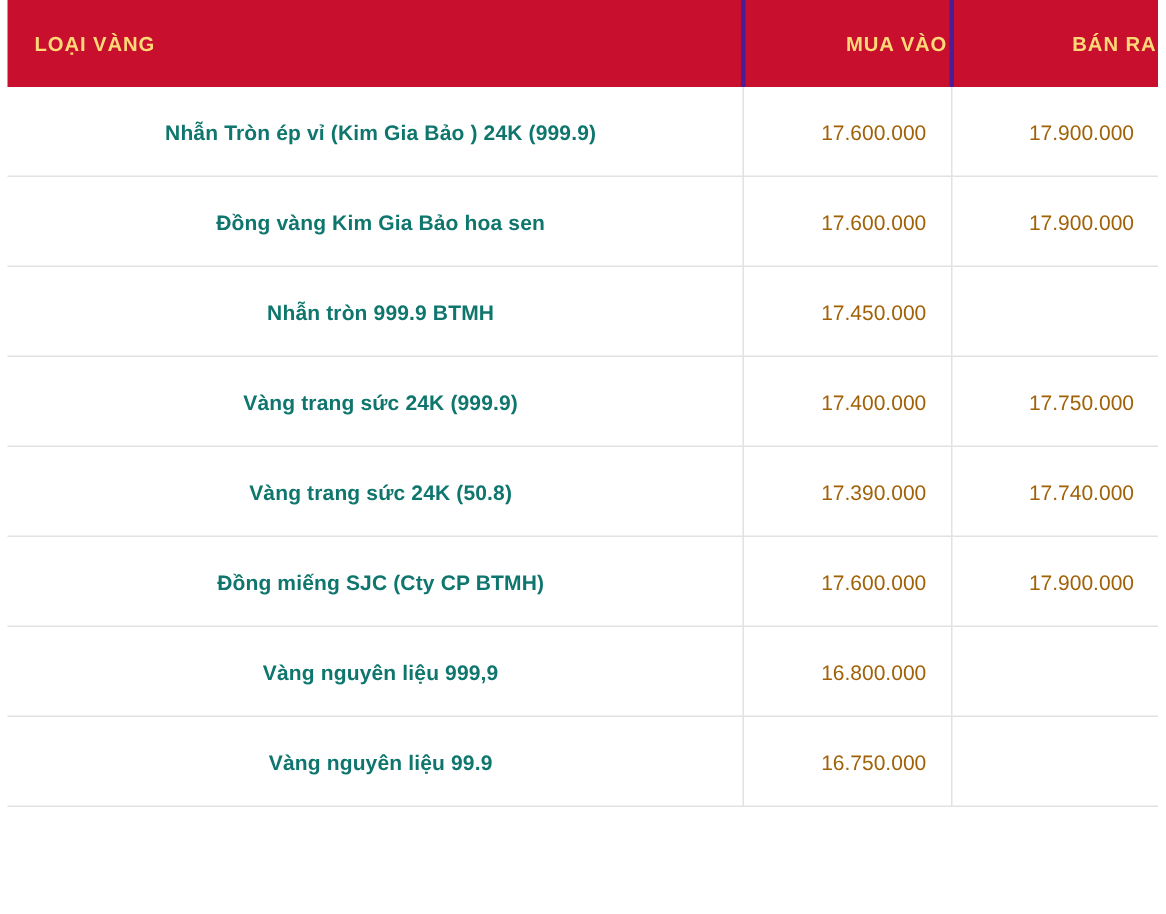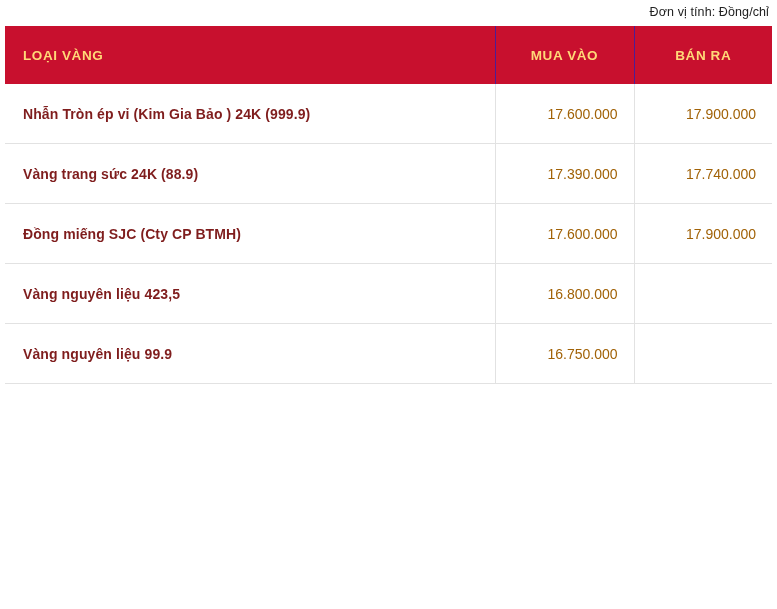--- a/index.html
+++ b/index.html
@@ -37,69 +37,68 @@
   table.gold-table col.c3 { width: 138px; }
 
   thead th {
     background: #c8102e;
     color: #ffe9a8;
     font-size: 13.5px;
     font-weight: bold;
     letter-spacing: 0.6px;
     height: 56px;
     vertical-align: middle;
-    border-right: 1px solid #4c1d95;
+    border-right: 3px solid #4c1d95;
     text-transform: uppercase;
   }
   thead th:last-child { border-right: none; }
   thead th.th-type {
     text-align: left;
     padding-left: 18px;
     color: #ffd978;
   }
   thead th.th-num {
-    text-align: center;
+    text-align: right;
     color: #ffd978;
   }
 
   tbody td {
     height: 57px;
     font-size: 14px;
     vertical-align: middle;
     border-bottom: 1px solid #e2e2e2;
     background: #ffffff;
   }
   tbody tr:last-child td {
     border-bottom: 1px solid #e2e2e2;
   }
   tbody td.name {
-    text-align: left;
+    text-align: center;
     padding-left: 18px;
     padding-right: 10px;
     border-right: 1px solid #e2e2e2;
     font-weight: bold;
-    color: #7f1d1d;
+    color: #0f766e;
     letter-spacing: 0.1px;
   }
   tbody td.num {
     text-align: right;
     padding-right: 16px;
     border-right: 1px solid #e2e2e2;
     color: #a16207;
   }
   tbody td.num:last-child {
     border-right: none;
   }
 </style>
 </head>
 <body>
 
 <div class="page">
 
-  <div class="unit-note">Đơn vị tính: Đồng/chỉ</div>
 
   <table class="gold-table">
     <colgroup>
       <col class="c1">
       <col class="c2">
       <col class="c3">
     </colgroup>
     <thead>
       <tr>
         <th class="th-type">LOẠI VÀNG</th>
@@ -107,31 +106,46 @@
         <th class="th-num">BÁN RA</th>
       </tr>
     </thead>
     <tbody>
       <tr>
         <td class="name">Nhẫn Tròn ép vỉ (Kim Gia Bảo ) 24K (999.9)</td>
         <td class="num">17.600.000</td>
         <td class="num">17.900.000</td>
       </tr>
       <tr>
-        <td class="name">Vàng trang sức 24K (88.9)</td>
+        <td class="name">Đồng vàng Kim Gia Bảo hoa sen</td>
+        <td class="num">17.600.000</td>
+        <td class="num">17.900.000</td>
+      </tr>
+      <tr>
+        <td class="name">Nhẫn tròn 999.9 BTMH</td>
+        <td class="num">17.450.000</td>
+        <td class="num"></td>
+      </tr>
+      <tr>
+        <td class="name">Vàng trang sức 24K (999.9)</td>
+        <td class="num">17.400.000</td>
+        <td class="num">17.750.000</td>
+      </tr>
+      <tr>
+        <td class="name">Vàng trang sức 24K (50.8)</td>
         <td class="num">17.390.000</td>
         <td class="num">17.740.000</td>
       </tr>
       <tr>
         <td class="name">Đồng miếng SJC (Cty CP BTMH)</td>
         <td class="num">17.600.000</td>
         <td class="num">17.900.000</td>
       </tr>
       <tr>
-        <td class="name">Vàng nguyên liệu 423,5</td>
+        <td class="name">Vàng nguyên liệu 999,9</td>
         <td class="num">16.800.000</td>
         <td class="num"></td>
       </tr>
       <tr>
         <td class="name">Vàng nguyên liệu 99.9</td>
         <td class="num">16.750.000</td>
         <td class="num"></td>
       </tr>
     </tbody>
   </table>

